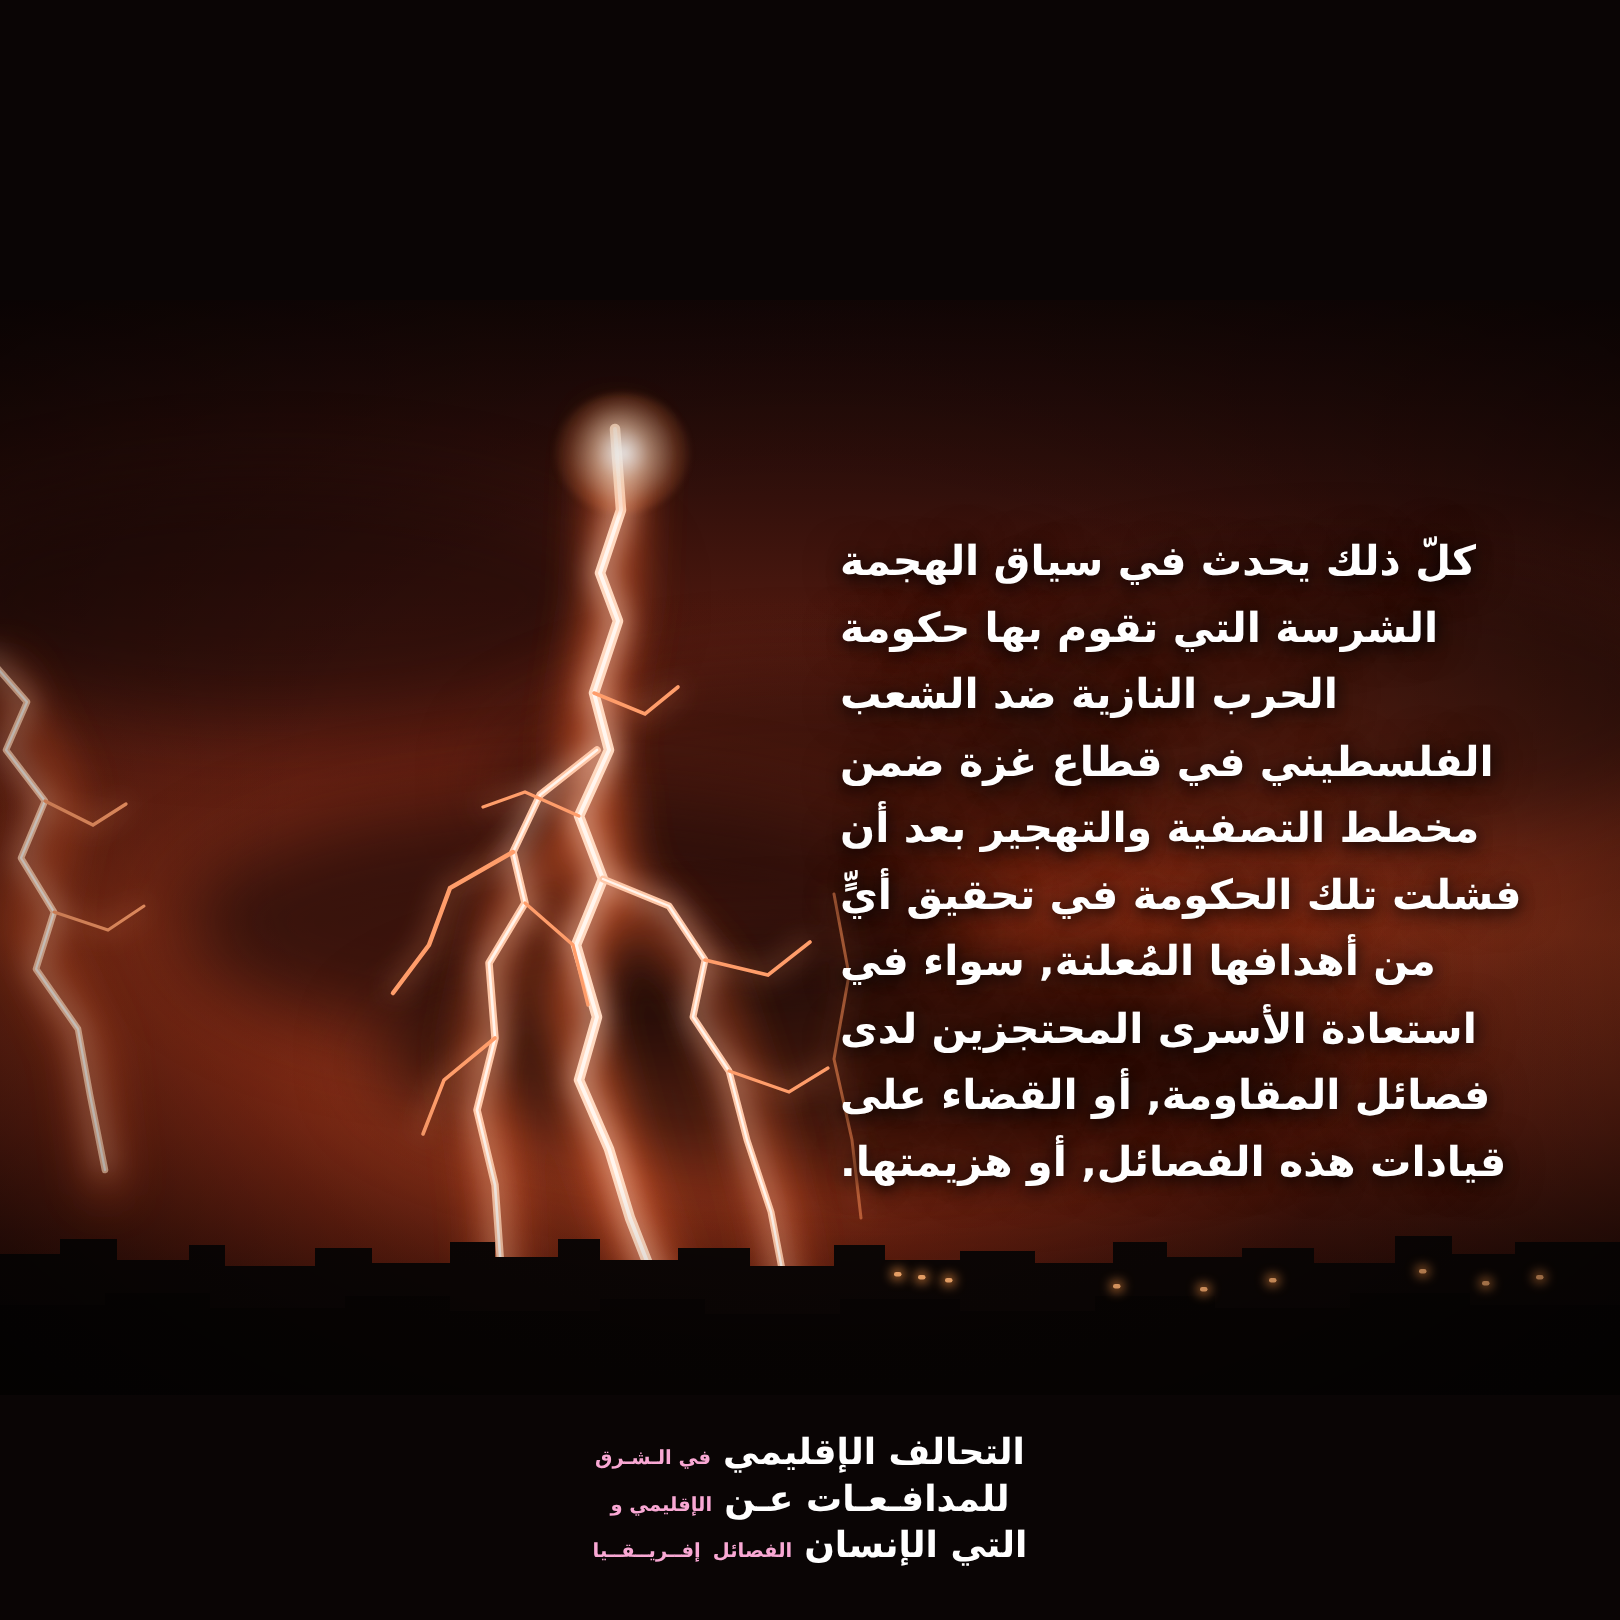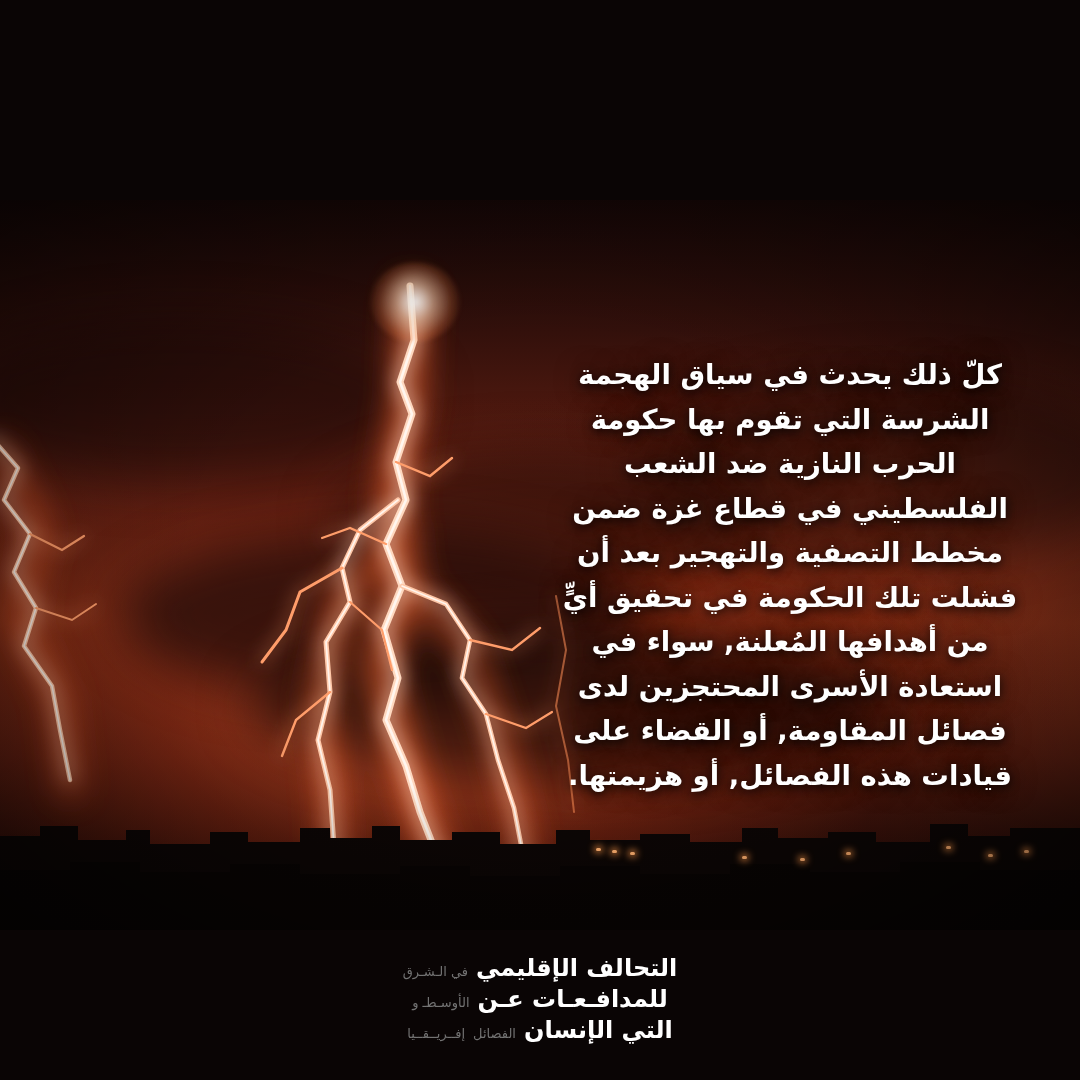--- a/index.html
+++ b/index.html
@@ -89,21 +89,21 @@
     background: radial-gradient(circle, rgba(255,255,255,0.95) 0%, rgba(255,220,190,0.55) 30%, rgba(255,140,80,0.22) 60%, rgba(255,120,60,0) 80%);
     filter: blur(2px);
   }
 
   
   .quote {
     position: absolute;
     right: 60px;
     top: 352px;
     width: 460px;
-    text-align: center;
+    text-align: left;
     color: #ffffff;
     font-size: 27.5px;
     line-height: 1.62;
     font-weight: 700;
     letter-spacing: 0px;
     text-shadow: 0 2px 10px rgba(0,0,0,0.85), 0 0 26px rgba(0,0,0,0.6);
     direction: rtl;
   }
   .quote p { margin: 0; }
 
@@ -128,23 +128,23 @@
     direction: rtl;
     white-space: nowrap;
   }
   .logo-main {
     font-size: 24px;
     font-weight: 700;
     letter-spacing: 0.5px;
   }
   .logo-sub {
     font-size: 13px;
-    font-weight: 400;
+    font-weight: 700;
     letter-spacing: 2.6px;
-    color: #737373;
+    color: #f9a8d4;
   }
 
   .top-band, .bottom-band {
     position: absolute;
     left: 0;
     width: 1080px;
     background: #0a0505;
   }
   .top-band { top: 0; height: 200px; }
   .bottom-band { bottom: 0; height: 150px; }
@@ -249,21 +249,21 @@
     <p>كلّ ذلك يحدث في سياق الهجمة الشرسة التي تقوم بها حكومة الحرب النازية ضد الشعب الفلسطيني في قطاع غزة ضمن مخطط التصفية والتهجير بعد أن فشلت تلك الحكومة في تحقيق أيٍّ من أهدافها المُعلنة, سواء في استعادة الأسرى المحتجزين لدى فصائل المقاومة, أو القضاء على قيادات هذه الفصائل, أو هزيمتها.</p>
   </div>
 
   <div class="logo">
     <div class="logo-line">
       <span class="logo-main">التحالف الإقليمي</span>
       <span class="logo-sub">في الـشـرق</span>
     </div>
     <div class="logo-line">
       <span class="logo-main">للمدافـعـات عـن</span>
-      <span class="logo-sub">الأوسـطـ و</span>
+      <span class="logo-sub">الإقليمي و</span>
     </div>
     <div class="logo-line">
       <span class="logo-main">التي الإنسان</span>
       <span class="logo-sub">الفصائل</span>
       <span class="logo-sub">إفــريــقــيا</span>
     </div>
   </div>
 
 </div>
 

